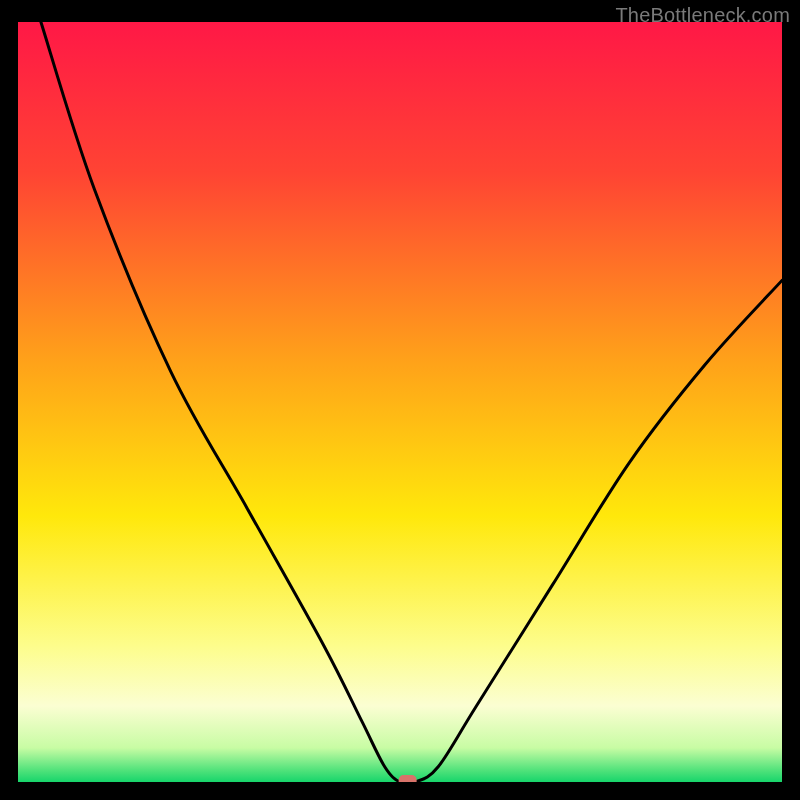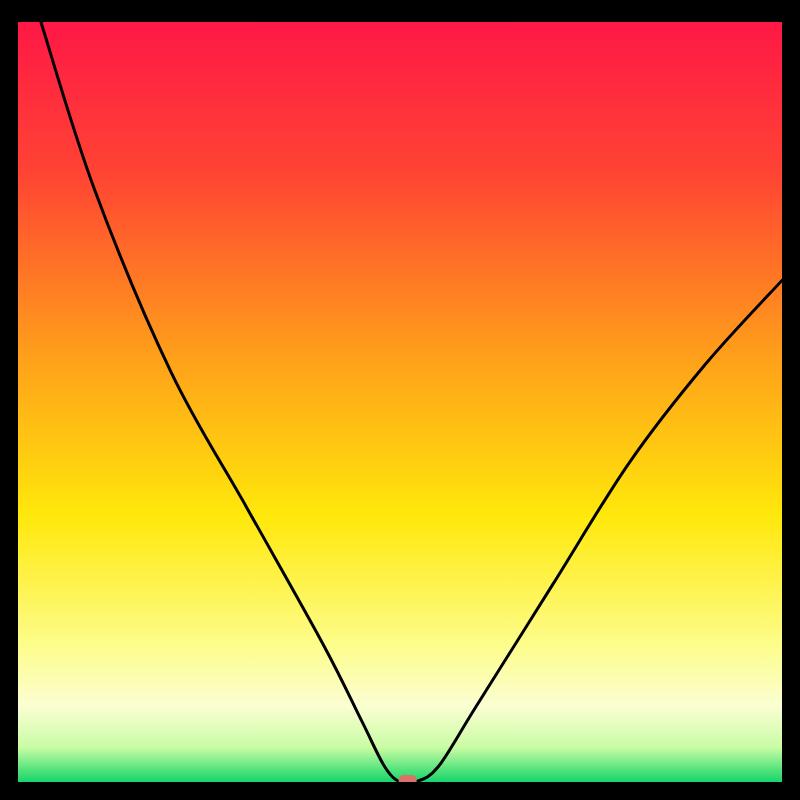--- a/index.html
+++ b/index.html
@@ -37,20 +37,21 @@
   .plot svg {
     display: block;
     width: 764px;
     height: 760px;
   }
 </style>
 </head>
 <body>
 
 <div class="frame">
+  <div class="watermark">TheBottleneck.com</div>
 
   <div class="plot">
     <svg id="chart-svg" viewBox="0 0 764 760" preserveAspectRatio="none">
       <defs>
         <linearGradient id="bgGrad" x1="0" y1="0" x2="0" y2="1">
             <stop offset="0.00%" stop-color="#ff1846"></stop>
             <stop offset="20.00%" stop-color="#ff4433"></stop>
             <stop offset="45.00%" stop-color="#ffa319"></stop>
             <stop offset="65.00%" stop-color="#ffe80b"></stop>
             <stop offset="82.00%" stop-color="#fdfd8b"></stop>

